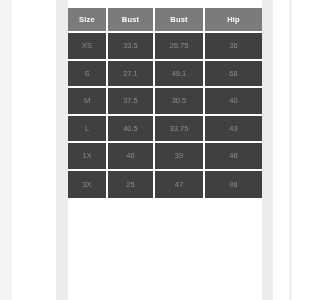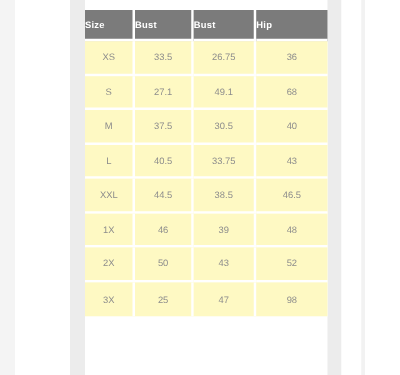--- a/index.html
+++ b/index.html
@@ -74,32 +74,32 @@
   table.size-chart col.c-bust  { width: 47px; }
   table.size-chart col.c-waist { width: 50px; }
   table.size-chart col.c-hip   { width: 57px; }
 
   table.size-chart thead th {
     background: #7b7b7b;
     color: #ffffff;
     font-size: 7.5px;
     font-weight: bold;
     letter-spacing: 0.2px;
-    text-align: left;
+    text-align: center;
     height: 25px;
     padding: 0;
     border-right: 2px solid #ffffff;
     border-bottom: 2px solid #ffffff;
     box-sizing: border-box;
   }
   table.size-chart thead th:last-child {
     border-right: none;
   }
   table.size-chart tbody td {
-    background: #fef9c3;
+    background: #404040;
     color: #8c8c8c;
     font-size: 7.5px;
     text-align: center;
     height: 27.5px;
     padding: 0;
     border-right: 2px solid #ffffff;
     border-bottom: 2px solid #ffffff;
     box-sizing: border-box;
     white-space: nowrap;
   }
@@ -155,36 +155,24 @@
           <td>30.5</td>
           <td>40</td>
         </tr>
         <tr>
           <td>L</td>
           <td>40.5</td>
           <td>33.75</td>
           <td>43</td>
         </tr>
         <tr>
-          <td>XXL</td>
-          <td>44.5</td>
-          <td>38.5</td>
-          <td>46.5</td>
-        </tr>
-        <tr>
           <td>1X</td>
           <td>46</td>
           <td>39</td>
           <td>48</td>
-        </tr>
-        <tr>
-          <td>2X</td>
-          <td>50</td>
-          <td>43</td>
-          <td>52</td>
         </tr>
         <tr>
           <td>3X</td>
           <td>25</td>
           <td>47</td>
           <td>98</td>
         </tr>
       </tbody>
     </table>
   </div>

